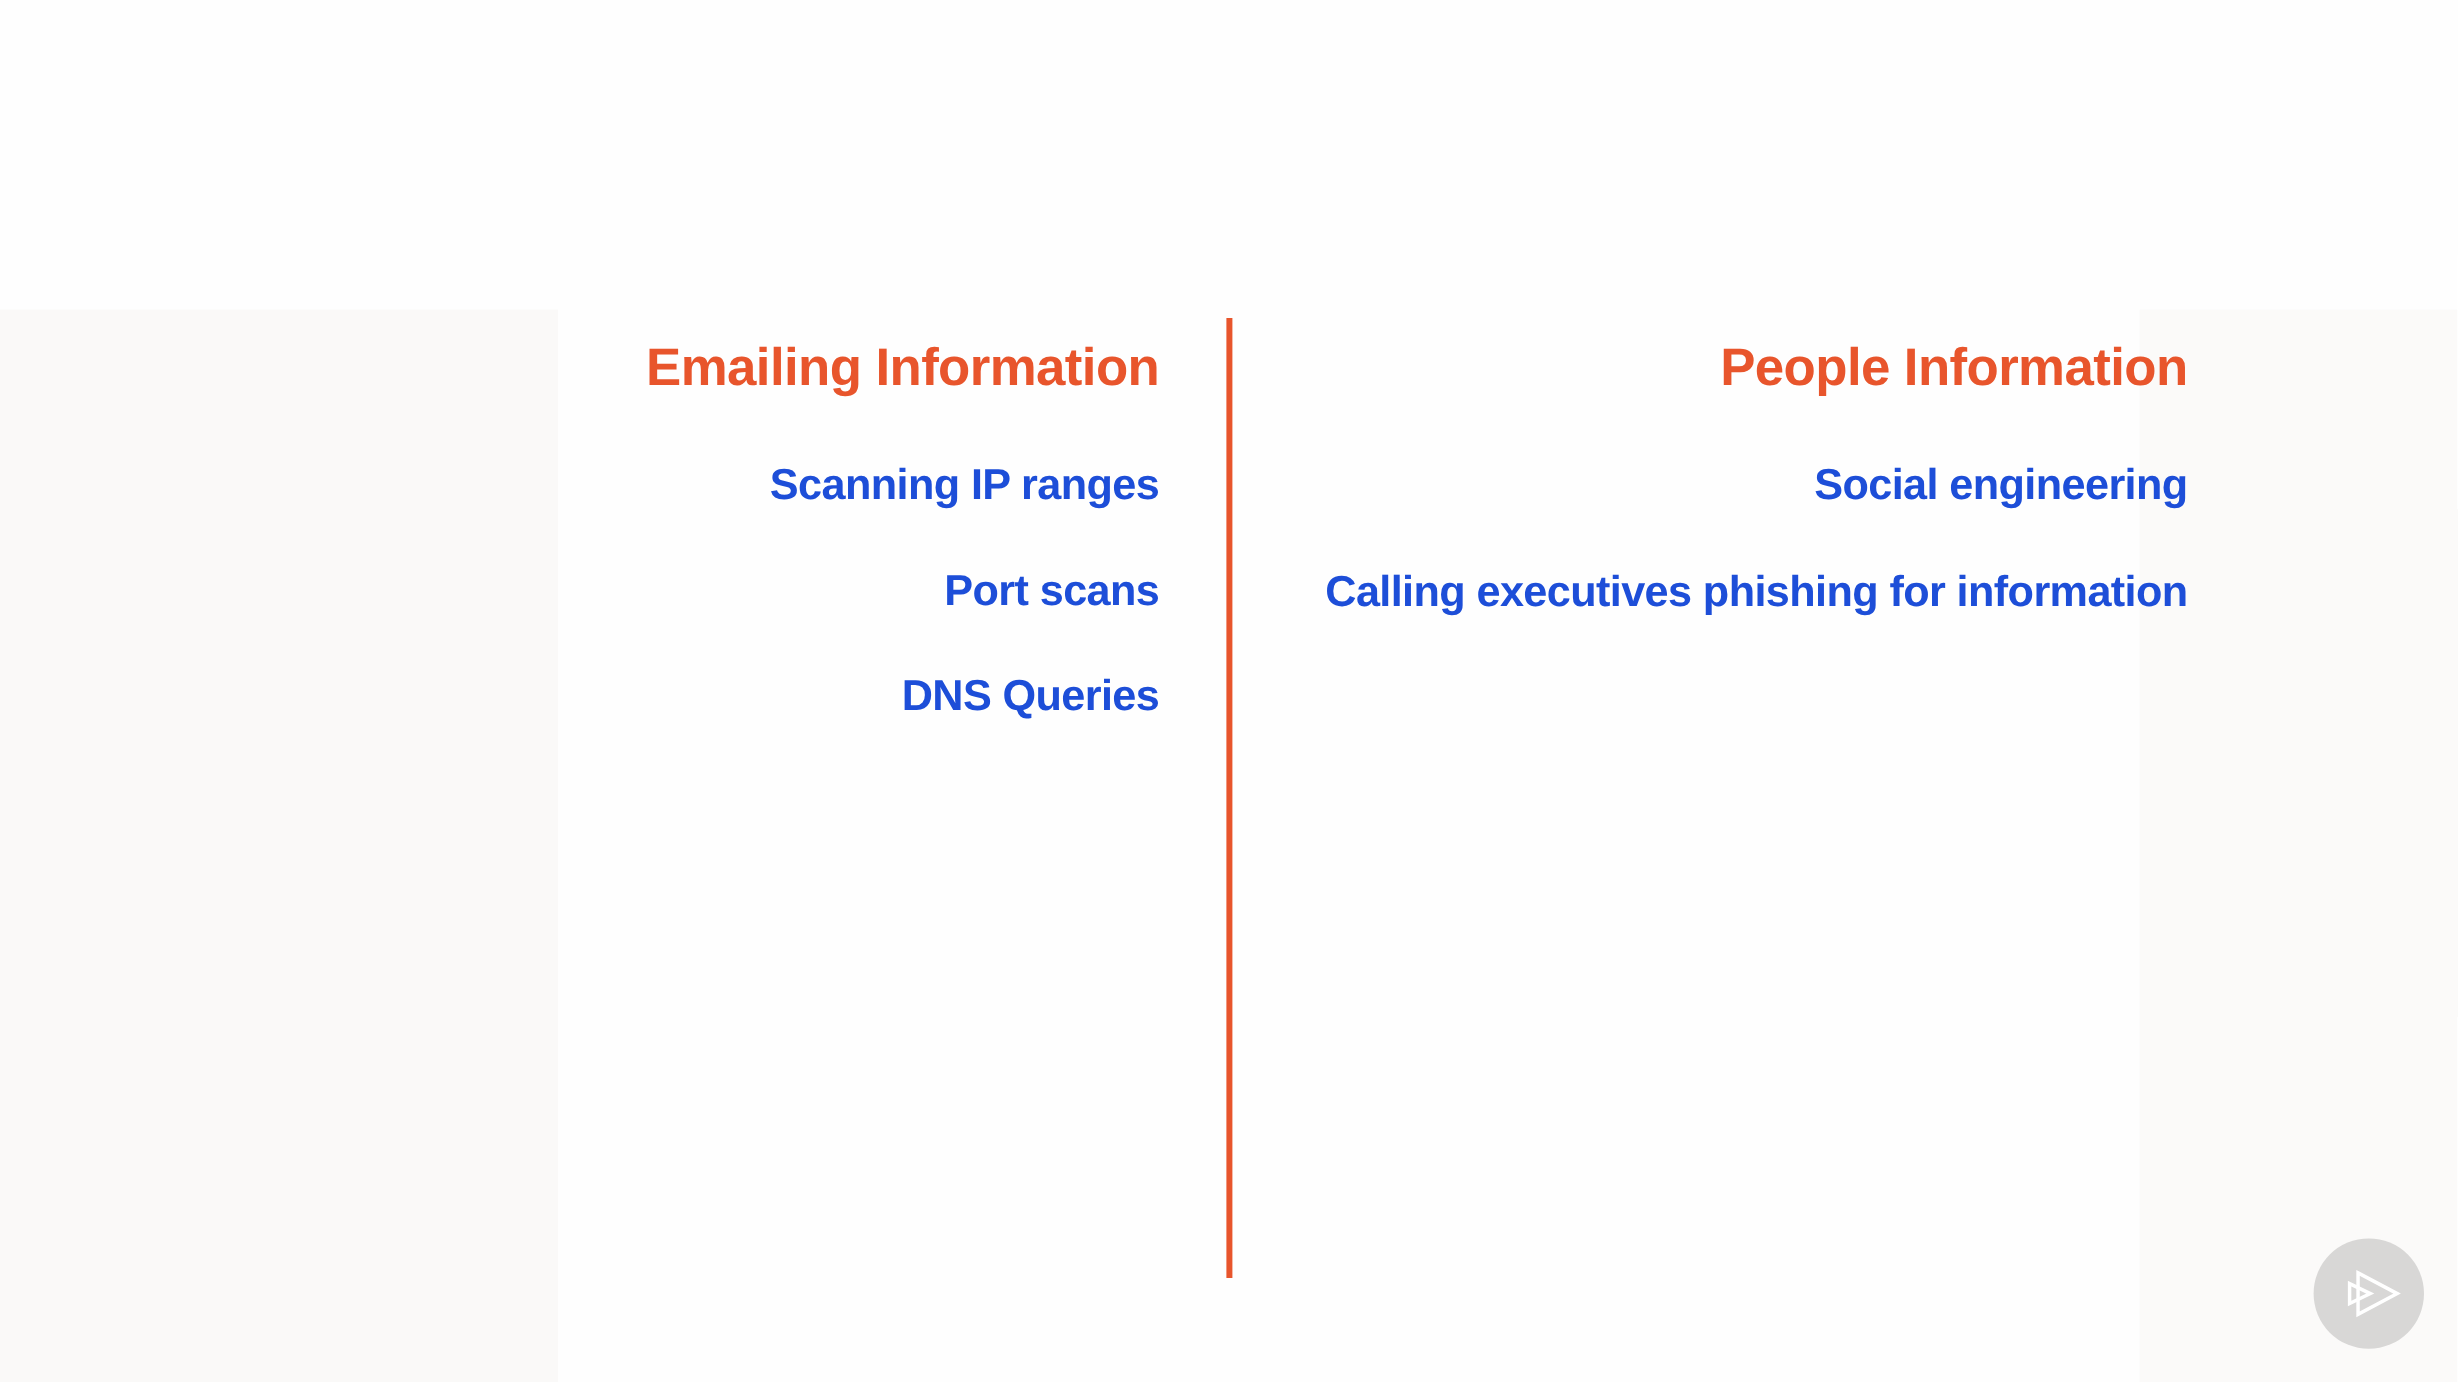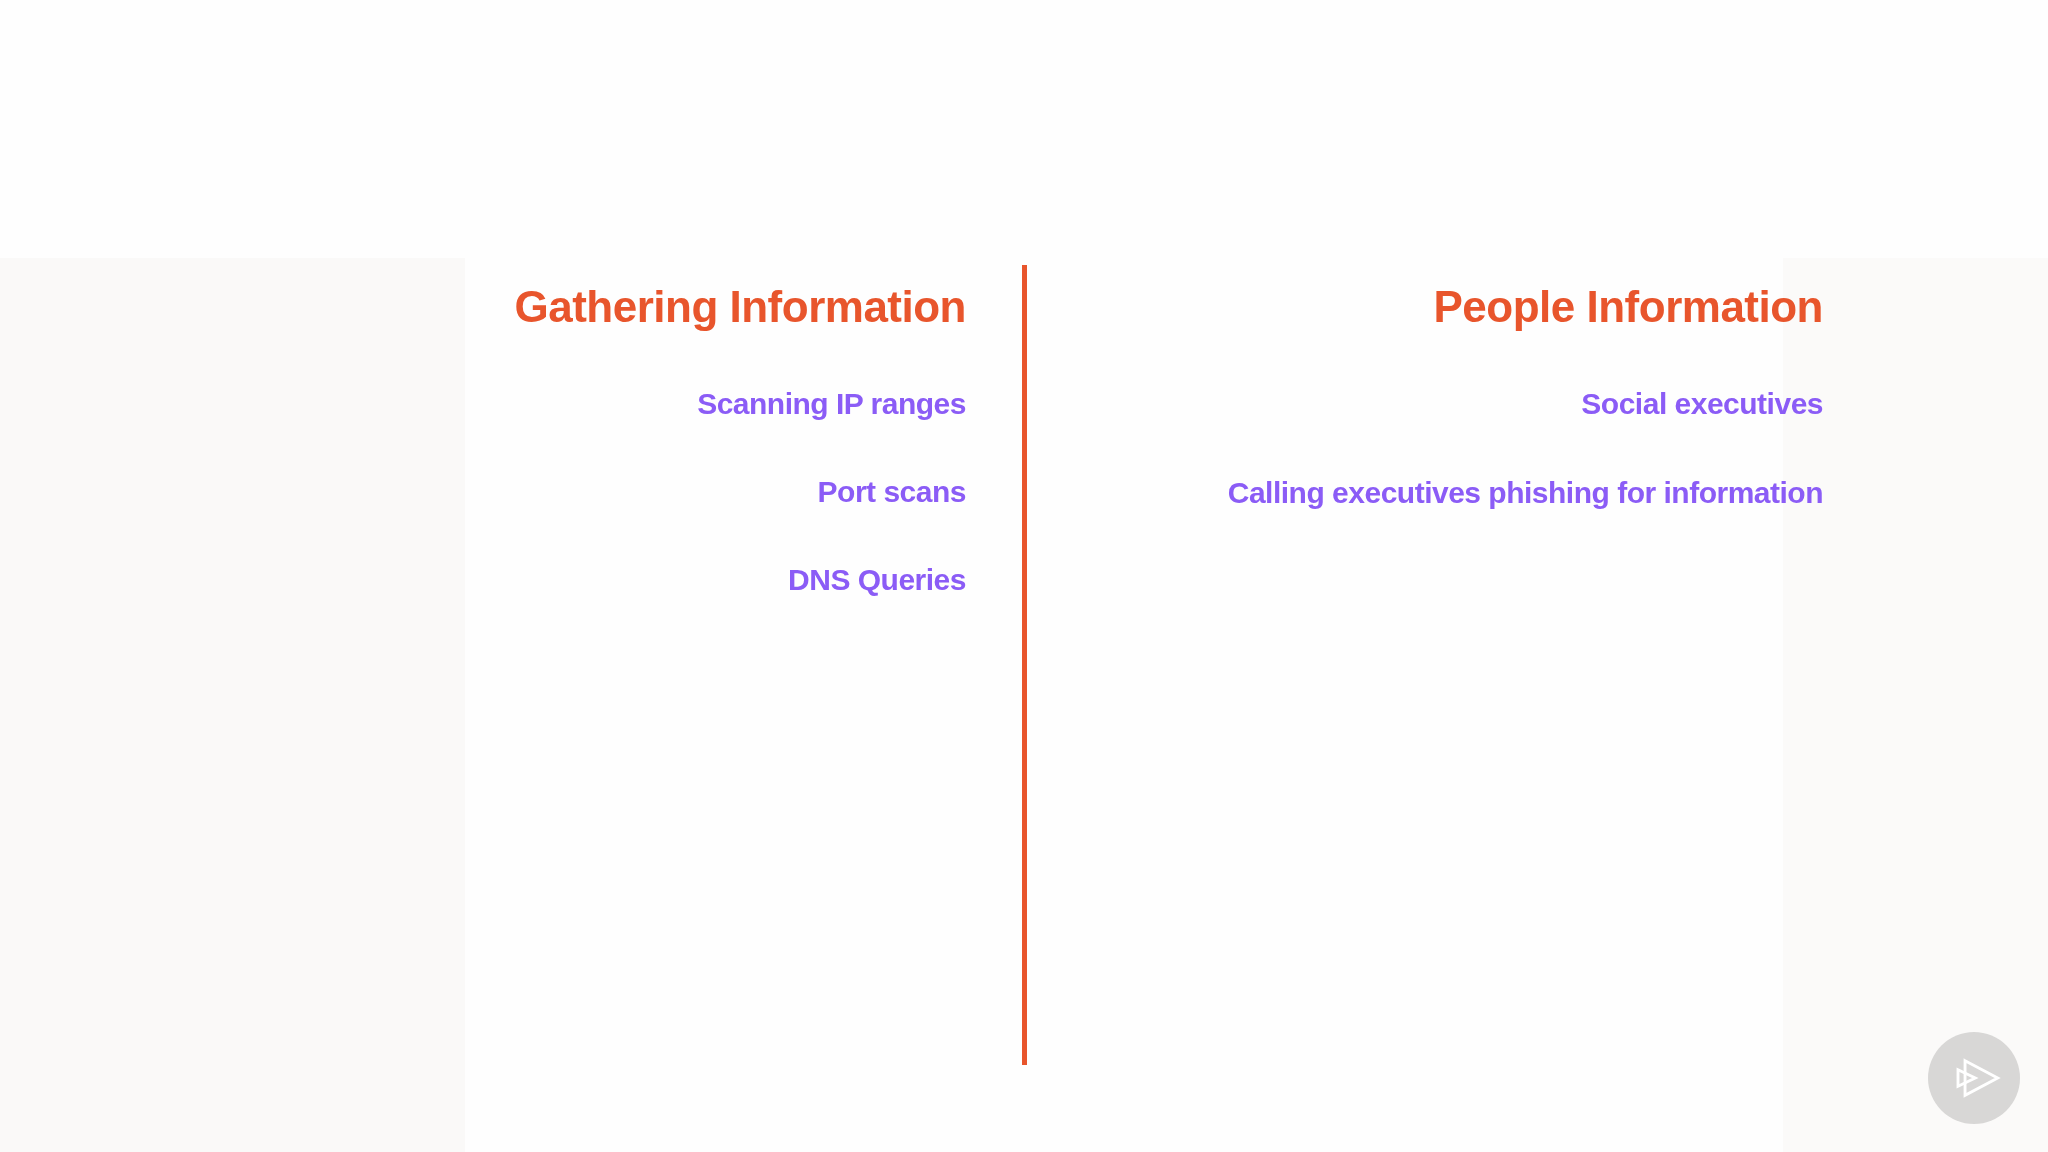--- a/index.html
+++ b/index.html
@@ -45,25 +45,25 @@
 
   .col-heading {
     font-size: 44px;
     line-height: 47px;
     font-weight: 700;
     letter-spacing: -0.5px;
     color: #e8552c;
     margin: 0 0 50px 0;
   }
   .item {
-    font-size: 30px;
+    font-size: 36px;
     line-height: 47px;
     font-weight: 700;
     letter-spacing: -0.5px;
-    color: #8b5cf6;
+    color: #1d4ed8;
     margin: 0 0 41px 0;
   }
   .col-right .item { margin-bottom: 42px; }
 
   .divider {
     position: absolute;
     left: 1022px;
     top: 265px;
     width: 5px;
     height: 800px;
@@ -87,31 +87,31 @@
 </head>
 <body>
 
 <div class="slide">
 
   <div class="bg-strip left"></div>
   <div class="bg-strip right"></div>
 
 
   <div class="col col-left">
-    <div class="col-heading">Gathering Information</div>
+    <div class="col-heading">Emailing Information</div>
     <div class="item">Scanning IP ranges</div>
     <div class="item">Port scans</div>
     <div class="item">DNS Queries</div>
   </div>
 
   <div class="divider"></div>
 
   <div class="col col-right">
     <div class="col-heading">People Information</div>
-    <div class="item">Social executives</div>
+    <div class="item">Social engineering</div>
     <div class="item">Calling executives phishing for information</div>
   </div>
 
   <div class="watermark">
     <svg width="64" height="64" viewBox="0 0 100 100" fill="none" stroke="#ffffff" stroke-width="4.5" stroke-linejoin="miter">
       <polygon points="36,23 87,50 36,77"></polygon>
       <polygon points="25,37 52,50 25,63"></polygon>
     </svg>
   </div>
 

